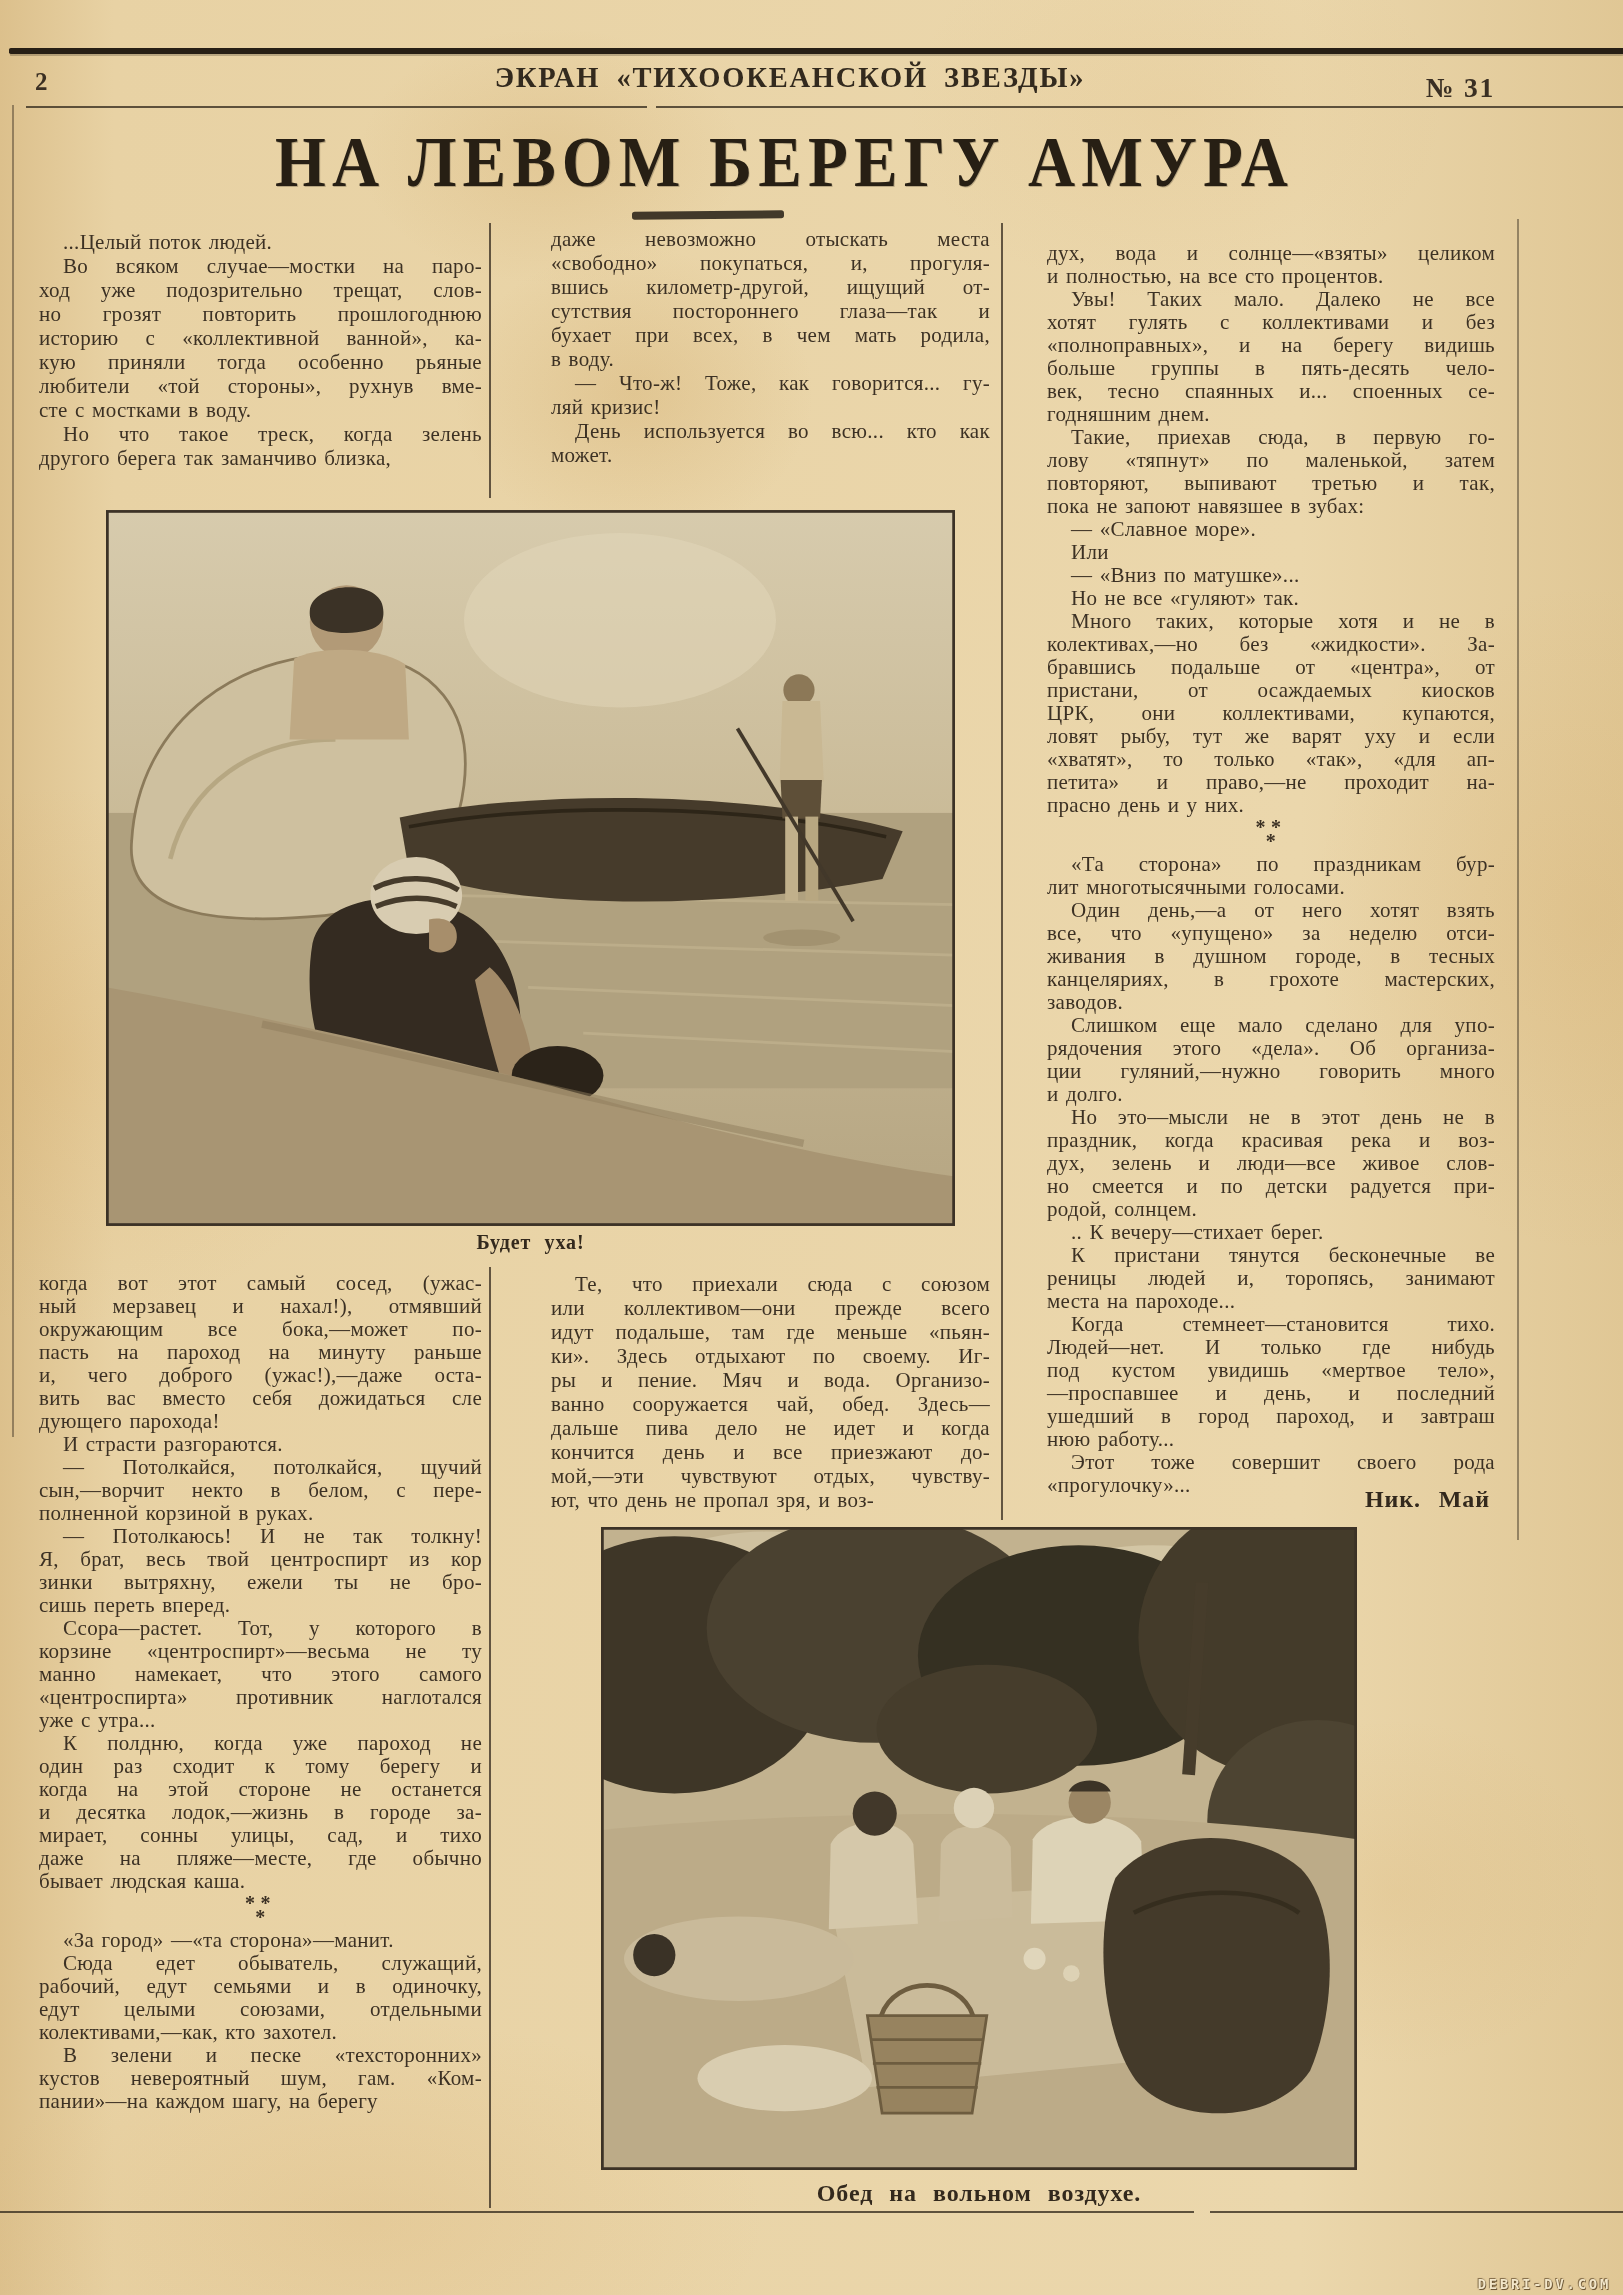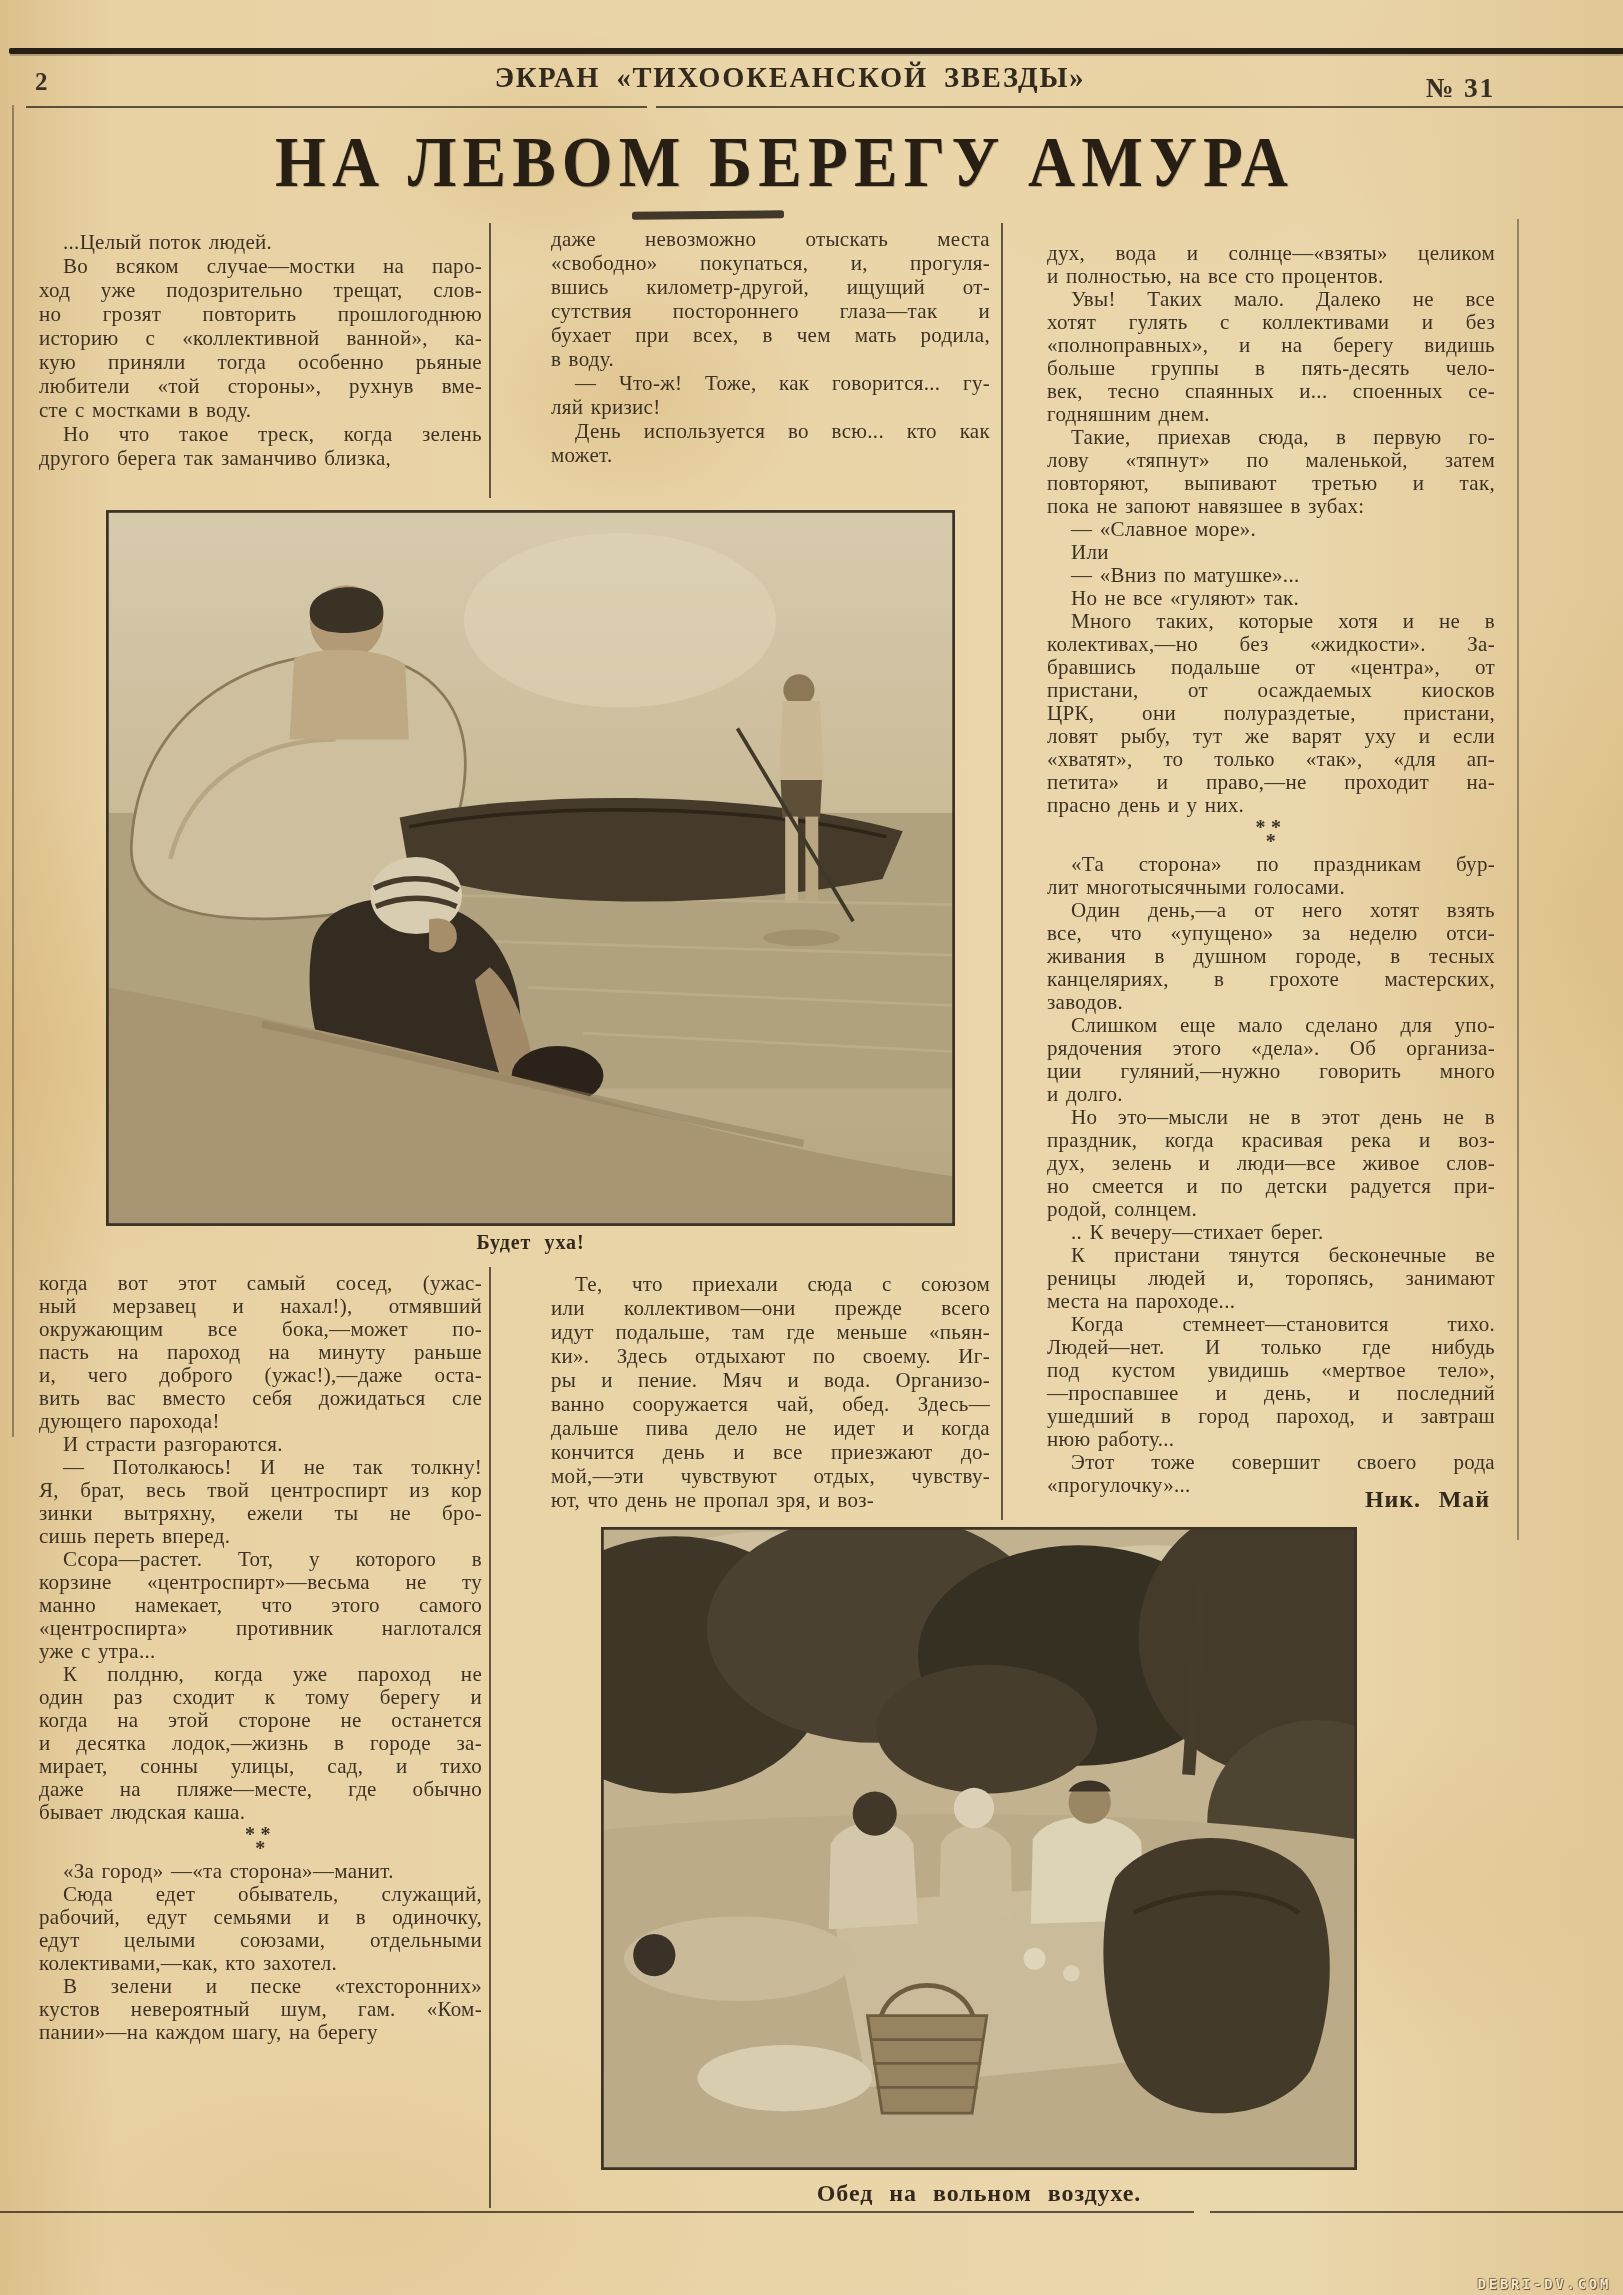--- a/index.html
+++ b/index.html
@@ -150,21 +150,21 @@
         <div class="line ind">— «Вниз по матушке»...</div>
       </div>
       <div class="para">
         <div class="line ind">Но не все «гуляют» так.</div>
       </div>
       <div class="para">
         <div class="line jl ind">Много таких, которые хотя и не в</div>
         <div class="line jl">колективах,—но без «жидкости». За-</div>
         <div class="line jl">бравшись подальше от «центра», от</div>
         <div class="line jl">пристани, от осаждаемых киосков</div>
-        <div class="line jl">ЦРК, они полураздетые, пристани,</div>
+        <div class="line jl">ЦРК, они коллективами, купаются,</div>
         <div class="line jl">ловят рыбу, тут же варят уху и если</div>
         <div class="line jl">«хватят», то только «так», «для ап-</div>
         <div class="line jl">петита» и право,—не проходит на-</div>
         <div class="line">прасно день и у них.</div>
       </div>
       <div class="sep">
         <span>**</span>
         <span>*</span>
       </div>
       <div class="para">
@@ -217,20 +217,25 @@
         <div class="line jl">когда вот этот самый сосед, (ужас-</div>
         <div class="line jl">ный мерзавец и нахал!), отмявший</div>
         <div class="line jl">окружающим все бока,—может по-</div>
         <div class="line jl">пасть на пароход на минуту раньше</div>
         <div class="line jl">и, чего доброго (ужас!),—даже оста-</div>
         <div class="line jl">вить вас вместо себя дожидаться сле</div>
         <div class="line">дующего парохода!</div>
       </div>
       <div class="para">
         <div class="line ind">И страсти разгораются.</div>
+      </div>
+      <div class="para">
+        <div class="line jl ind">— Потолкайся, потолкайся, щучий</div>
+        <div class="line jl">сын,—ворчит некто в белом, с пере-</div>
+        <div class="line">полненной корзиной в руках.</div>
       </div>
       <div class="para">
         <div class="line jl ind">— Потолкаюсь! И не так толкну!</div>
         <div class="line jl">Я, брат, весь твой центроспирт из кор</div>
         <div class="line jl">зинки вытряхну, ежели ты не бро-</div>
         <div class="line">сишь переть вперед.</div>
       </div>
       <div class="para">
         <div class="line jl ind">Ссора—растет. Тот, у которого в</div>
         <div class="line jl">корзине «центроспирт»—весьма не ту</div>

